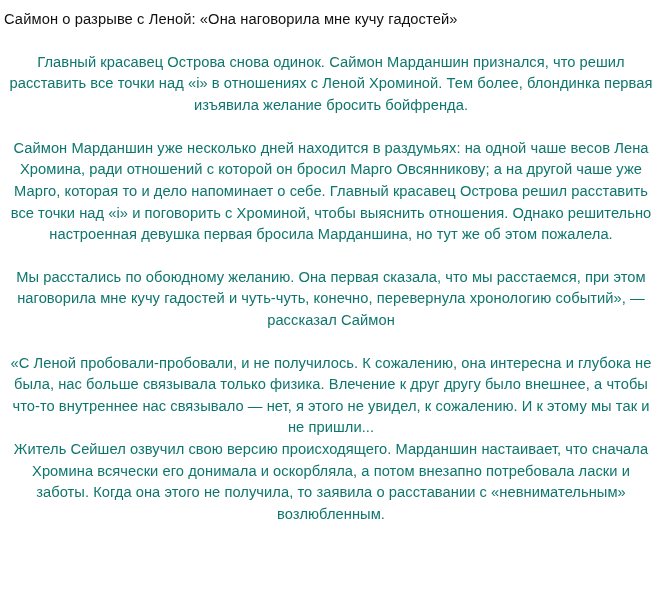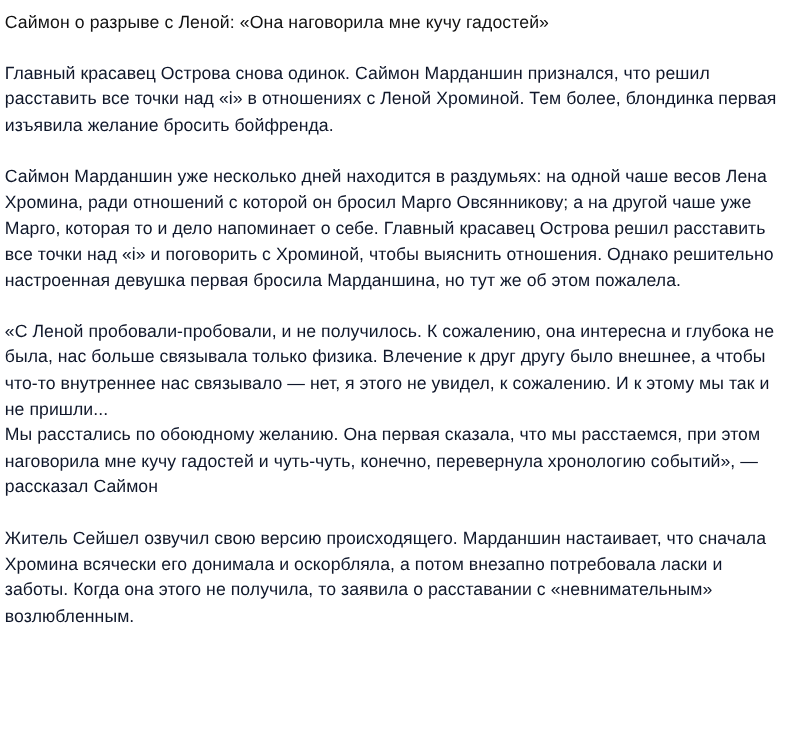--- a/index.html
+++ b/index.html
@@ -23,34 +23,34 @@
     line-height: 1.35;
     font-weight: 400;
     color: #111111;
     margin: 0 0 22px 0;
     letter-spacing: 0.1px;
   }
   .para {
     font-size: 14.7px;
     line-height: 1.47;
     margin: 0 0 21px 0;
-    color: #0f172a;
+    color: #0f766e;
     letter-spacing: 0.05px;
-    text-align: left;
+    text-align: center;
   }
   .para.tight {
     margin-bottom: 0;
   }
   .para-last {
     margin-bottom: 12px;
   }
 </style>
 </head>
 <body>
 
 <div class="article">
   <h1 class="article-title">Саймон о разрыве с Леной: «Она наговорила мне кучу гадостей»</h1>
   <p class="para">Главный красавец Острова снова одинок. Саймон Марданшин признался, что решил расставить все точки над «i» в отношениях с Леной Хроминой. Тем более, блондинка первая изъявила желание бросить бойфренда.</p>
   <p class="para">Саймон Марданшин уже несколько дней находится в раздумьях: на одной чаше весов Лена Хромина, ради отношений с которой он бросил Марго Овсянникову; а на другой чаше уже Марго, которая то и дело напоминает о себе. Главный красавец Острова решил расставить все точки над «i» и поговорить с Хроминой, чтобы выяснить отношения. Однако решительно настроенная девушка первая бросила Марданшина, но тут же об этом пожалела.</p>
+  <p class="para">Мы расстались по обоюдному желанию. Она первая сказала, что мы расстаемся, при этом наговорила мне кучу гадостей и чуть-чуть, конечно, перевернула хронологию событий», — рассказал Саймон</p>
   <p class="para tight">«С Леной пробовали-пробовали, и не получилось. К сожалению, она интересна и глубока не была, нас больше связывала только физика. Влечение к друг другу было внешнее, а чтобы что-то внутреннее нас связывало — нет, я этого не увидел, к сожалению. И к этому мы так и не пришли...</p>
-  <p class="para">Мы расстались по обоюдному желанию. Она первая сказала, что мы расстаемся, при этом наговорила мне кучу гадостей и чуть-чуть, конечно, перевернула хронологию событий», — рассказал Саймон</p>
   <p class="para para-last">Житель Сейшел озвучил свою версию происходящего. Марданшин настаивает, что сначала Хромина всячески его донимала и оскорбляла, а потом внезапно потребовала ласки и заботы. Когда она этого не получила, то заявила о расставании с «невнимательным» возлюбленным.</p>
 </div>
 
 </body></html>

